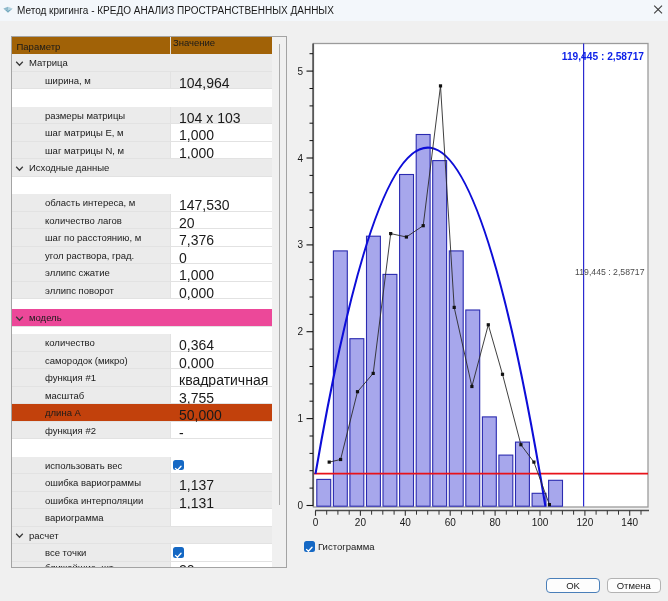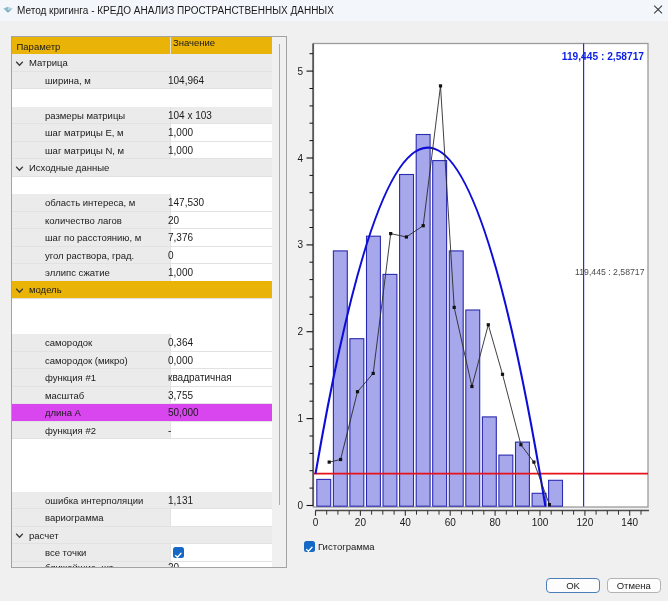--- a/index.html
+++ b/index.html
@@ -2,26 +2,26 @@
 <html><head><meta charset="utf-8">
 <style>
 * { margin:0; padding:0; box-sizing:border-box; }
 html,body { width:668px; height:601px; background:#f0f0f0;
   font-family:"Liberation Sans", sans-serif; overflow:hidden; position:relative; }
 #titlebar { position:absolute; left:0; top:0; width:668px; height:21px; background:#f3f7fb; }
 #title { position:absolute; left:17px; top:4.5px; font-size:10px; color:#1a1a1a; letter-spacing:0px; }
 #close { position:absolute; left:652.3px; top:2.9px; }
 #table { position:absolute; left:11px; top:36px; width:276px; height:532px;
   background:#fff; border:1px solid #a3a3a3; overflow:hidden; }
-#thead { position:absolute; left:0; top:0; width:274px; height:28px; background:#eab308;
+#thead { position:absolute; left:0; top:0; width:274px; height:28px; background:#a16207;
   border-bottom:1px solid #d0d0d0;text-align:center; }
 .tr { position:absolute; left:0; width:274px; border-bottom:1px solid #e2e2e2; }
 .pl { position:absolute; top:3px; font-size:9.5px; color:#1a1a1a; white-space:nowrap; }
 .vc { position:absolute; left:158px; top:0; width:102px; height:100%; border-left:1px solid #e2e2e2; }
-.vl { position:absolute; left:156px; top:3px; font-size:10px; color:#1a1a1a; white-space:nowrap; }
+.vl { position:absolute; left:167px; top:3px; font-size:14px; color:#1a1a1a; white-space:nowrap; }
 .chv { position:absolute; left:0; top:0; width:16px; height:16px; }
 #sbar { position:absolute; left:260px; top:0; width:14px; height:530px; background:#f0f0f0; }
 #sthumb { position:absolute; left:7px; top:7px; width:1.3px; height:461px; background:#ababab; }
 #chart { position:absolute; left:290px; top:36px; }
 #histlbl { position:absolute; left:318px; top:540.5px; font-size:9.5px; color:#1a1a1a; }
 .btn { position:absolute; top:578px; height:15px; background:#fdfdfd; font-size:9.5px;
   color:#1a1a1a; text-align:center; line-height:13.5px; border-radius:4px; }
 #ok { left:546px; width:54px; border:1px solid #4a7fb9; }
 #cancel { left:606.5px; width:54.5px; border:1px solid #b3b3b3; }
 </style></head>
@@ -104,56 +104,68 @@
 <div class="tr" style="top:227.0px;height:17.5px;background:#ebebeb">
       <div class="pl" style="left:33px">эллипс сжатие</div>
       <div class="vc" style="background:#fff"></div>
       <div class="vl">1,000</div>
     </div>
 <div class="tr" style="top:244.5px;height:17.5px;background:#ebebeb">
       <div class="pl" style="left:33px">эллипс поворот</div>
       <div class="vc" style="background:#fff"></div>
       <div class="vl">0,000</div>
     </div>
-<div class="tr" style="top:244px;height:17.5px;background:#eab308">
+<div class="tr" style="top:272px;height:17.5px;background:#ec4899">
       <div class="chv">
         <svg width="9" height="9" viewBox="0 0 9 9" style="position:absolute;left:3px;top:4.5px">
           <polyline points="1.2,2.8 4.5,6.2 7.8,2.8" fill="none" stroke="#3a3a3a" stroke-width="1.3"></polyline>
         </svg>
       </div>
       <div class="pl" style="left:17px">модель</div>
     </div>
 <div class="tr" style="top:297.0px;height:17.5px;background:#ebebeb">
-      <div class="pl" style="left:33px">самородок</div>
+      <div class="pl" style="left:33px">количество</div>
       <div class="vc" style="background:#fff"></div>
       <div class="vl">0,364</div>
     </div>
 <div class="tr" style="top:314.5px;height:17.5px;background:#ebebeb">
       <div class="pl" style="left:33px">самородок (микро)</div>
       <div class="vc" style="background:#fff"></div>
       <div class="vl">0,000</div>
     </div>
 <div class="tr" style="top:332.0px;height:17.5px;background:#ebebeb">
       <div class="pl" style="left:33px">функция #1</div>
       <div class="vc" style="background:#fff"></div>
       <div class="vl">квадратичная</div>
     </div>
 <div class="tr" style="top:349.5px;height:17.5px;background:#ebebeb">
       <div class="pl" style="left:33px">масштаб</div>
       <div class="vc" style="background:#fff"></div>
       <div class="vl">3,755</div>
     </div>
-<div class="tr" style="top:367.0px;height:17.5px;background:#d946ef">
+<div class="tr" style="top:367.0px;height:17.5px;background:#c2410c">
       <div class="pl" style="left:33px">длина A</div>
       <div class="vl">50,000</div>
     </div>
 <div class="tr" style="top:384.5px;height:17.5px;background:#ebebeb">
       <div class="pl" style="left:33px">функция #2</div>
       <div class="vc" style="background:#fff"></div>
       <div class="vl">-</div>
+    </div>
+<div class="tr" style="top:419.5px;height:17.5px;background:#ebebeb">
+      <div class="pl" style="left:33px">использовать вес</div>
+      <div class="vc" style="background:#fff"></div>
+      <div style="position:absolute;left:161px;top:3px;width:10.5px;height:10.5px;background:#1568c4;border-radius:2.5px"><svg width="11" height="11" viewBox="0 0 11.5 11.5">
+          <polyline points="2.6,5.6 4.6,7.6 8.4,3.4" fill="none" stroke="#fff" stroke-width="1.4" stroke-linecap="round" stroke-linejoin="round"></polyline>
+        </svg></div>
+    </div>
+<div class="tr" style="top:437.0px;height:17.5px;background:#ebebeb">
+      <div class="pl" style="left:33px">ошибка вариограммы</div>
+      <div class="vc" style="background:#ebebeb"></div>
+      <div class="vl">1,137</div>
     </div>
 <div class="tr" style="top:454.5px;height:17.5px;background:#ebebeb">
       <div class="pl" style="left:33px">ошибка интерполяции</div>
       <div class="vc" style="background:#ebebeb"></div>
       <div class="vl">1,131</div>
     </div>
 <div class="tr" style="top:472.0px;height:17.5px;background:#ebebeb">
       <div class="pl" style="left:33px">вариограмма</div>
       <div class="vc" style="background:#fff"></div>
       <div class="vl"></div>

